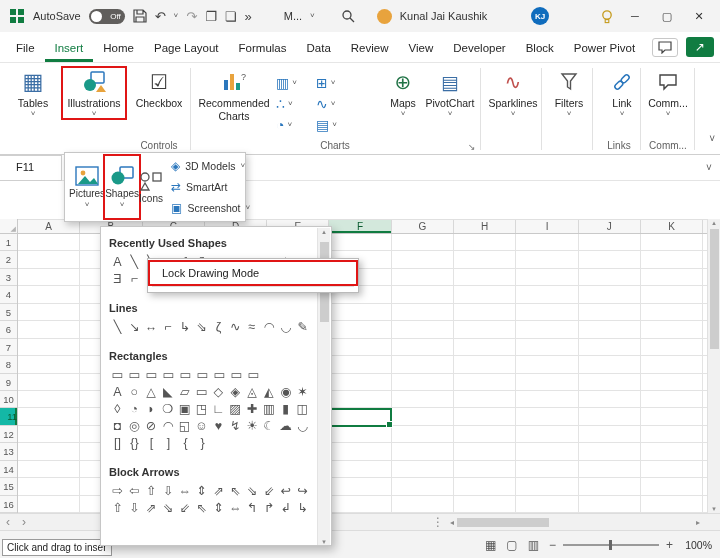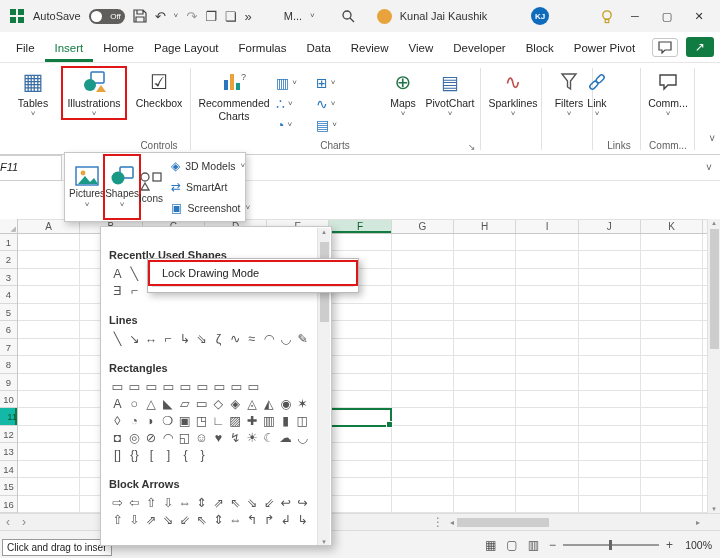--- a/index.html
+++ b/index.html
@@ -41,21 +41,21 @@
   .vdiv { position:absolute; top:5px; height:82px; width:1px; background:#e1e1e1; }
   .grplabel { position:absolute; top:77px; font-size:10px; color:#5f5f5f; text-align:center; }
   .mcgrid { position:absolute; left:276px; top:9px; display:grid; grid-template-columns:40px 40px; grid-auto-rows:21px; }
   .mc { display:flex; align-items:center; gap:3px; font-size:14px; color:#2b77bd; }
   .launcher { position:absolute; left:468px; top:79px; font-size:9px; color:#777; }
   .collapse { position:absolute; right:5px; top:70px; font-size:10px; color:#555; }
   .red-outline { outline:2px solid #e01515; }
 
   
   #fbar { position:absolute; left:0; top:155px; width:720px; height:26px; background:#fff; display:flex; align-items:stretch; z-index:2; }
-  #namebox { width:62px; border:1px solid #cfcfcf; border-left:none; padding:5px 0; font-size:11px; color:#222; background:#fff;font-style:italic; }
+  #namebox { width:62px; border:1px solid #cfcfcf; border-left:none; padding:5px 16px; font-size:11px; color:#222; background:#fff; }
   #fxfield { flex:1; border-bottom:1px solid #e4e4e4; }
   .fchev { width:22px; display:flex; align-items:center; justify-content:center; color:#555; font-size:10px; border-bottom:1px solid #e4e4e4; }
 
   
   #corner { position:absolute; left:0; top:219px; width:18px; height:15px; background:#f7f7f7; border-bottom:1px solid #c9c9c9; border-right:1px solid #c9c9c9; z-index:1; }
   #corner span { position:absolute; right:1px; bottom:1px; font-size:7px; color:#b5b5b5; line-height:1; }
   #colhdrs { position:absolute; left:18px; top:219px; width:689px; height:15px; display:flex; overflow:hidden; background:#f7f7f7; border-top:1px solid #e0e0e0; border-bottom:1px solid #c9c9c9; z-index:1; }
   .ch { flex:0 0 62.3px; font-size:10px; color:#555; text-align:center; line-height:14px; border-right:1px solid #d8d8d8; }
   #colhdrs div:nth-of-type(6) { background:#d3e8dc; color:#0b5c30; box-shadow:inset 0 -2px 0 #107C41; }
   #rowhdrs { position:absolute; left:0; top:234px; width:18px; height:279px; background:#f7f7f7; border-right:1px solid #c9c9c9; overflow:hidden; z-index:1; }
@@ -87,21 +87,21 @@
   
   #flyout { position:absolute; left:64px; top:152px; width:182px; height:70px; background:#fff; border:1px solid #c6c6c6; box-shadow:2px 3px 7px rgba(0,0,0,.22); z-index:5; display:flex; padding:3px 4px; }
   .fly-btn { width:37px; height:62px; display:flex; flex-direction:column; align-items:center; justify-content:center; gap:2px; font-size:10px; color:#333; text-align:center; }
   .fly-col { display:flex; flex-direction:column; justify-content:center; margin-left:4px; flex:1; }
   .fly-item { display:flex; align-items:center; gap:5px; height:21px; font-size:10.5px; color:#333; padding:0 4px; }
   .fly-item .mi { font-size:12px; color:#2b77bd; }
 
   
   #gallery { position:absolute; left:100px; top:226px; width:232px; height:320px; background:#fff; border:1px solid #c6c6c6; box-shadow:3px 4px 9px rgba(0,0,0,.25); z-index:6; overflow:hidden; padding:6px 20px 0 8px; }
   .sec-title { font-weight:bold; font-size:11px; color:#333; margin:15px 0 4px; }
-  .sec-title.first { margin-top:16px; }
+  .sec-title.first { margin-top:4px; }
   .shp-row { display:flex; }
   .shp { width:17px; height:17px; font-size:12.5px; color:#555; display:flex; align-items:center; justify-content:center; }
   #gsb { position:absolute; right:1px; top:1px; width:13px; height:318px; background:#f1f1f1; border-left:1px solid #e3e3e3; display:flex; flex-direction:column; align-items:center; justify-content:space-between; font-size:7px; color:#888; }
   #gsb .gthumb { position:absolute; top:14px; left:2px; width:9px; height:80px; background:#cdcdcd; }
 
   
   #ctxmenu { position:absolute; left:147px; top:258px; width:212px; background:#fff; border:1px solid #bababa; box-shadow:3px 3px 7px rgba(0,0,0,.25); z-index:7; padding:3px 2px; }
   .cm-item { height:22px; display:flex; align-items:center; padding:0 12px; font-size:11px; color:#222; }
   .cm-sep { height:1px; background:#e0e0e0; margin:2px 2px; }
 
@@ -284,21 +284,21 @@
         <svg width="18" height="20" viewBox="0 0 18 20">
             <path d="M2,2 h14 l-5.5,7 v8 l-3,-2 v-6 z" fill="none" stroke="#555" stroke-width="1.4"></path>
           </svg>
       </span>
       <span>Filters</span>
       <span class="da">˅</span>
     </div>
 
     <div class="vdiv" style="left:592px"></div>
 
-    <div class="rbtn" style="left:577px;width:40px">
+    <div class="rbtn" style="left:602px;width:40px">
       <span class="ric">
         <svg width="22" height="22" viewBox="0 0 22 22">
             <g transform="rotate(-45 11 11)">
               <rect x="2" y="8.5" width="9" height="5" rx="2.5" fill="none" stroke="#2b77bd" stroke-width="1.5"></rect>
               <rect x="11" y="8.5" width="9" height="5" rx="2.5" fill="none" stroke="#2b77bd" stroke-width="1.5"></rect>
             </g>
           </svg>
       </span>
       <span>Link</span>
       <span class="da">˅</span>

